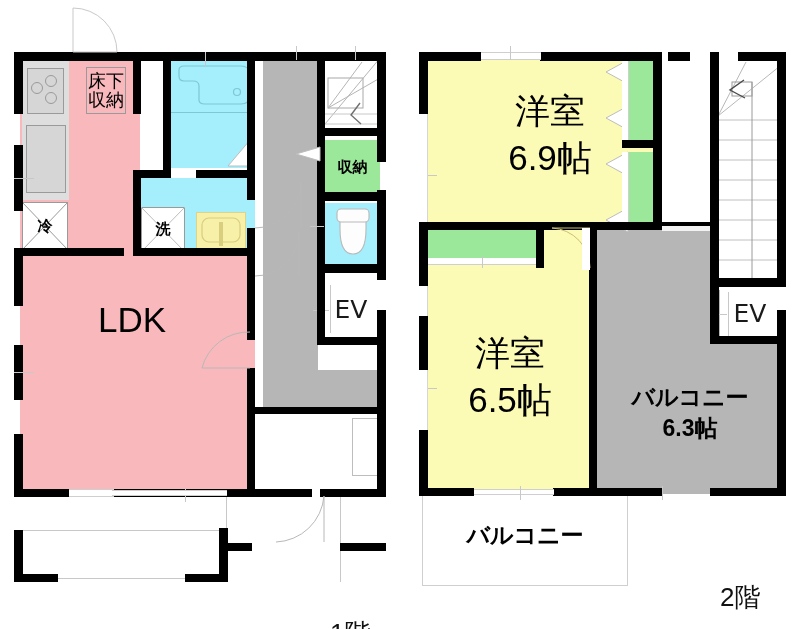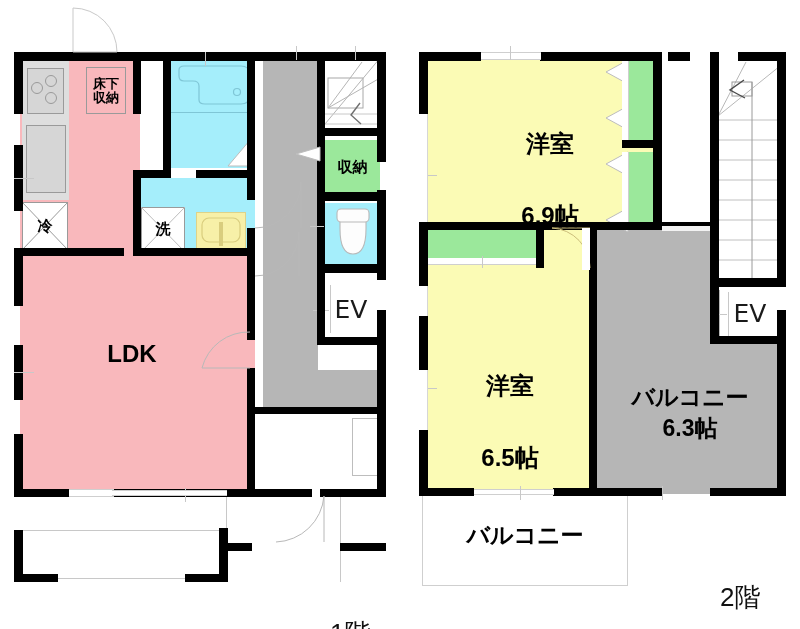--- a/index.html
+++ b/index.html
@@ -22,24 +22,24 @@
   .f-kgray {background:#dedede;}
 
   
   .box{position:absolute;box-sizing:border-box;border:1px solid #9a9a9a;}
   .box-thin{position:absolute;box-sizing:border-box;border:1px solid #bdbdbd;}
 
   
   .fx{position:absolute;display:flex;align-items:center;justify-content:center;
       font-family:"DejaVu Sans","Liberation Sans",sans-serif;color:#000;}
 
-  .big{font-size:24px;font-weight:bold;margin-top:40px;}
+  .big{font-size:35px;font-weight:normal;}
   .mid{font-size:23px;font-weight:bold;}
   .sml{font-size:15px;font-weight:bold;}
-  .tiny{font-size:13px;font-weight:bold;}
+  .tiny{font-size:18px;font-weight:normal;}
   .ev{font-size:25px;font-weight:normal;letter-spacing:0px;color:#1a1a1a;}
   .floorlbl{font-size:26px;font-weight:normal;color:#111;}
 
   svg{display:block;overflow:visible;}
 </style>
 </head>
 <body>
 
 <div id="plan">
 

